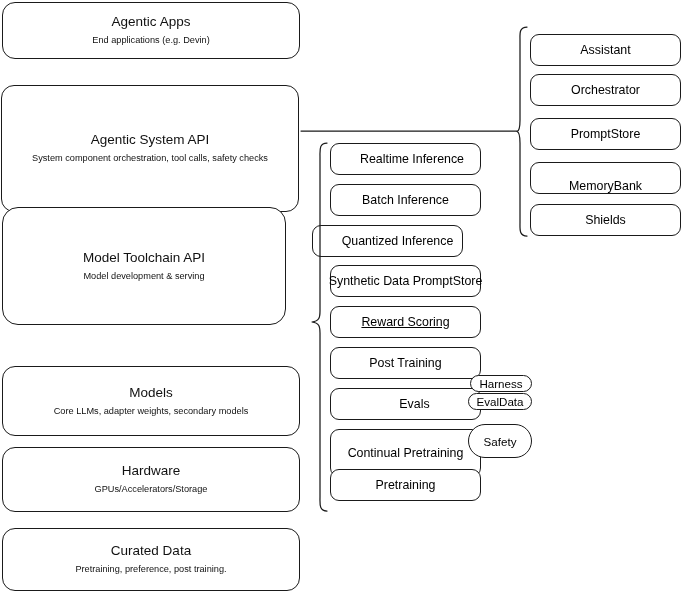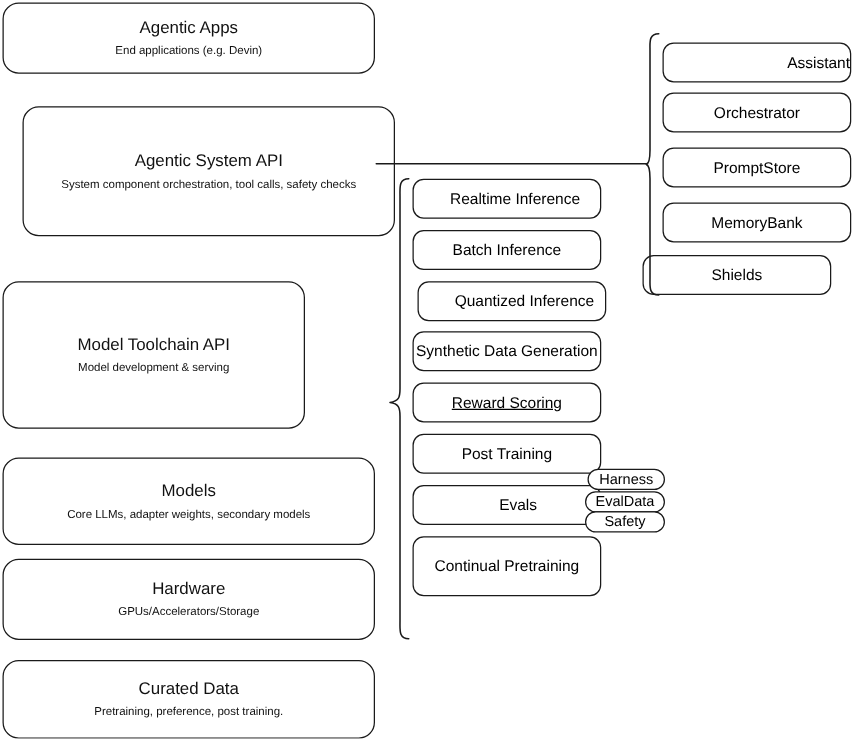--- a/index.html
+++ b/index.html
@@ -105,26 +105,26 @@
              C 319 323 320 326 320 333
              L 320 497
              C 320 504 319 511 327 511"></path>
   </svg>
 
   <div class="node layer" style="left:2px; top:2px; width:298px; height:57px;">
     <div class="title">Agentic Apps</div>
     <div class="sub">End applications (e.g. Devin)</div>
   </div>
 
-  <div class="node layer" style="left:18px; top:85px; width:298px; height:104px;">
+  <div class="node layer" style="left:1px; top:85px; width:298px; height:127px;">
     <div class="title">Agentic System API</div>
     <div class="sub">System component orchestration, tool calls, safety checks</div>
   </div>
 
-  <div class="node layer" style="left:2px; top:225px; width:242px; height:118px;">
+  <div class="node layer" style="left:2px; top:207px; width:284px; height:118px;border-radius:16px;">
     <div class="title">Model Toolchain API</div>
     <div class="sub">Model development &amp; serving</div>
   </div>
 
   <div class="node layer" style="left:2px; top:366px; width:298px; height:70px;">
     <div class="title">Models</div>
     <div class="sub">Core LLMs, adapter weights, secondary models</div>
   </div>
 
   <div class="node layer" style="left:2px; top:447px; width:298px; height:65px;">
@@ -136,58 +136,61 @@
     <div class="title">Curated Data</div>
     <div class="sub">Pretraining, preference, post training.</div>
   </div>
 
   <div class="node chip" style="left:330px; top:143px; width:151px; height:32px;padding-left:13px;">
     <span>Realtime Inference</span>
   </div>
   <div class="node chip" style="left:330px; top:184px; width:151px; height:32px;">
     <span>Batch Inference</span>
   </div>
-  <div class="node chip" style="left:334px; top:225px; width:151px; height:32px;padding-left:20px;">
+  <div class="node chip" style="left:312px; top:225px; width:151px; height:32px;padding-left:20px;">
     <span>Quantized Inference</span>
   </div>
   <div class="node chip" style="left:330px; top:265px; width:151px; height:32px;">
-    <span>Synthetic Data Generation</span>
+    <span>Synthetic Data PromptStore</span>
   </div>
   <div class="node chip" style="left:330px; top:306px; width:151px; height:32px;text-decoration:underline;">
     <span>Reward Scoring</span>
   </div>
   <div class="node chip" style="left:330px; top:347px; width:151px; height:32px;">
     <span>Post Training</span>
   </div>
   <div class="node chip" style="left:330px; top:388px; width:151px; height:32px;padding-left:18px;">
     <span>Evals</span>
   </div>
   <div class="node chip" style="left:330px; top:429px; width:151px; height:48px;">
     <span>Continual Pretraining</span>
   </div>
+  <div class="node chip" style="left:330px; top:469px; width:151px; height:32px;">
+    <span>Pretraining</span>
+  </div>
 
   <div class="node pill" style="left:470px; top:375px; width:62px; height:17px;">
     <span>Harness</span>
   </div>
   <div class="node pill" style="left:468px; top:393px; width:64px; height:17px;">
     <span>EvalData</span>
   </div>
-  <div class="node pill" style="left:468px; top:409px; width:64px; height:17px;">
+  <div class="node pill" style="left:468px; top:424px; width:64px; height:34px;">
     <span>Safety</span>
   </div>
 
-  <div class="node chip" style="left:530px; top:34px; width:151px; height:32px;align-items:flex-end;">
+  <div class="node chip" style="left:530px; top:34px; width:151px; height:32px;">
     <span>Assistant</span>
   </div>
   <div class="node chip" style="left:530px; top:74px; width:151px; height:32px;">
     <span>Orchestrator</span>
   </div>
   <div class="node chip" style="left:530px; top:118px; width:151px; height:32px;">
     <span>PromptStore</span>
   </div>
-  <div class="node chip" style="left:530px; top:162px; width:151px; height:32px;">
+  <div class="node chip" style="left:530px; top:162px; width:151px; height:32px;justify-content:flex-end;">
     <span>MemoryBank</span>
   </div>
-  <div class="node chip" style="left:514px; top:204px; width:151px; height:32px;">
+  <div class="node chip" style="left:530px; top:204px; width:151px; height:32px;">
     <span>Shields</span>
   </div>
 
 </div>
 
 </body></html>

